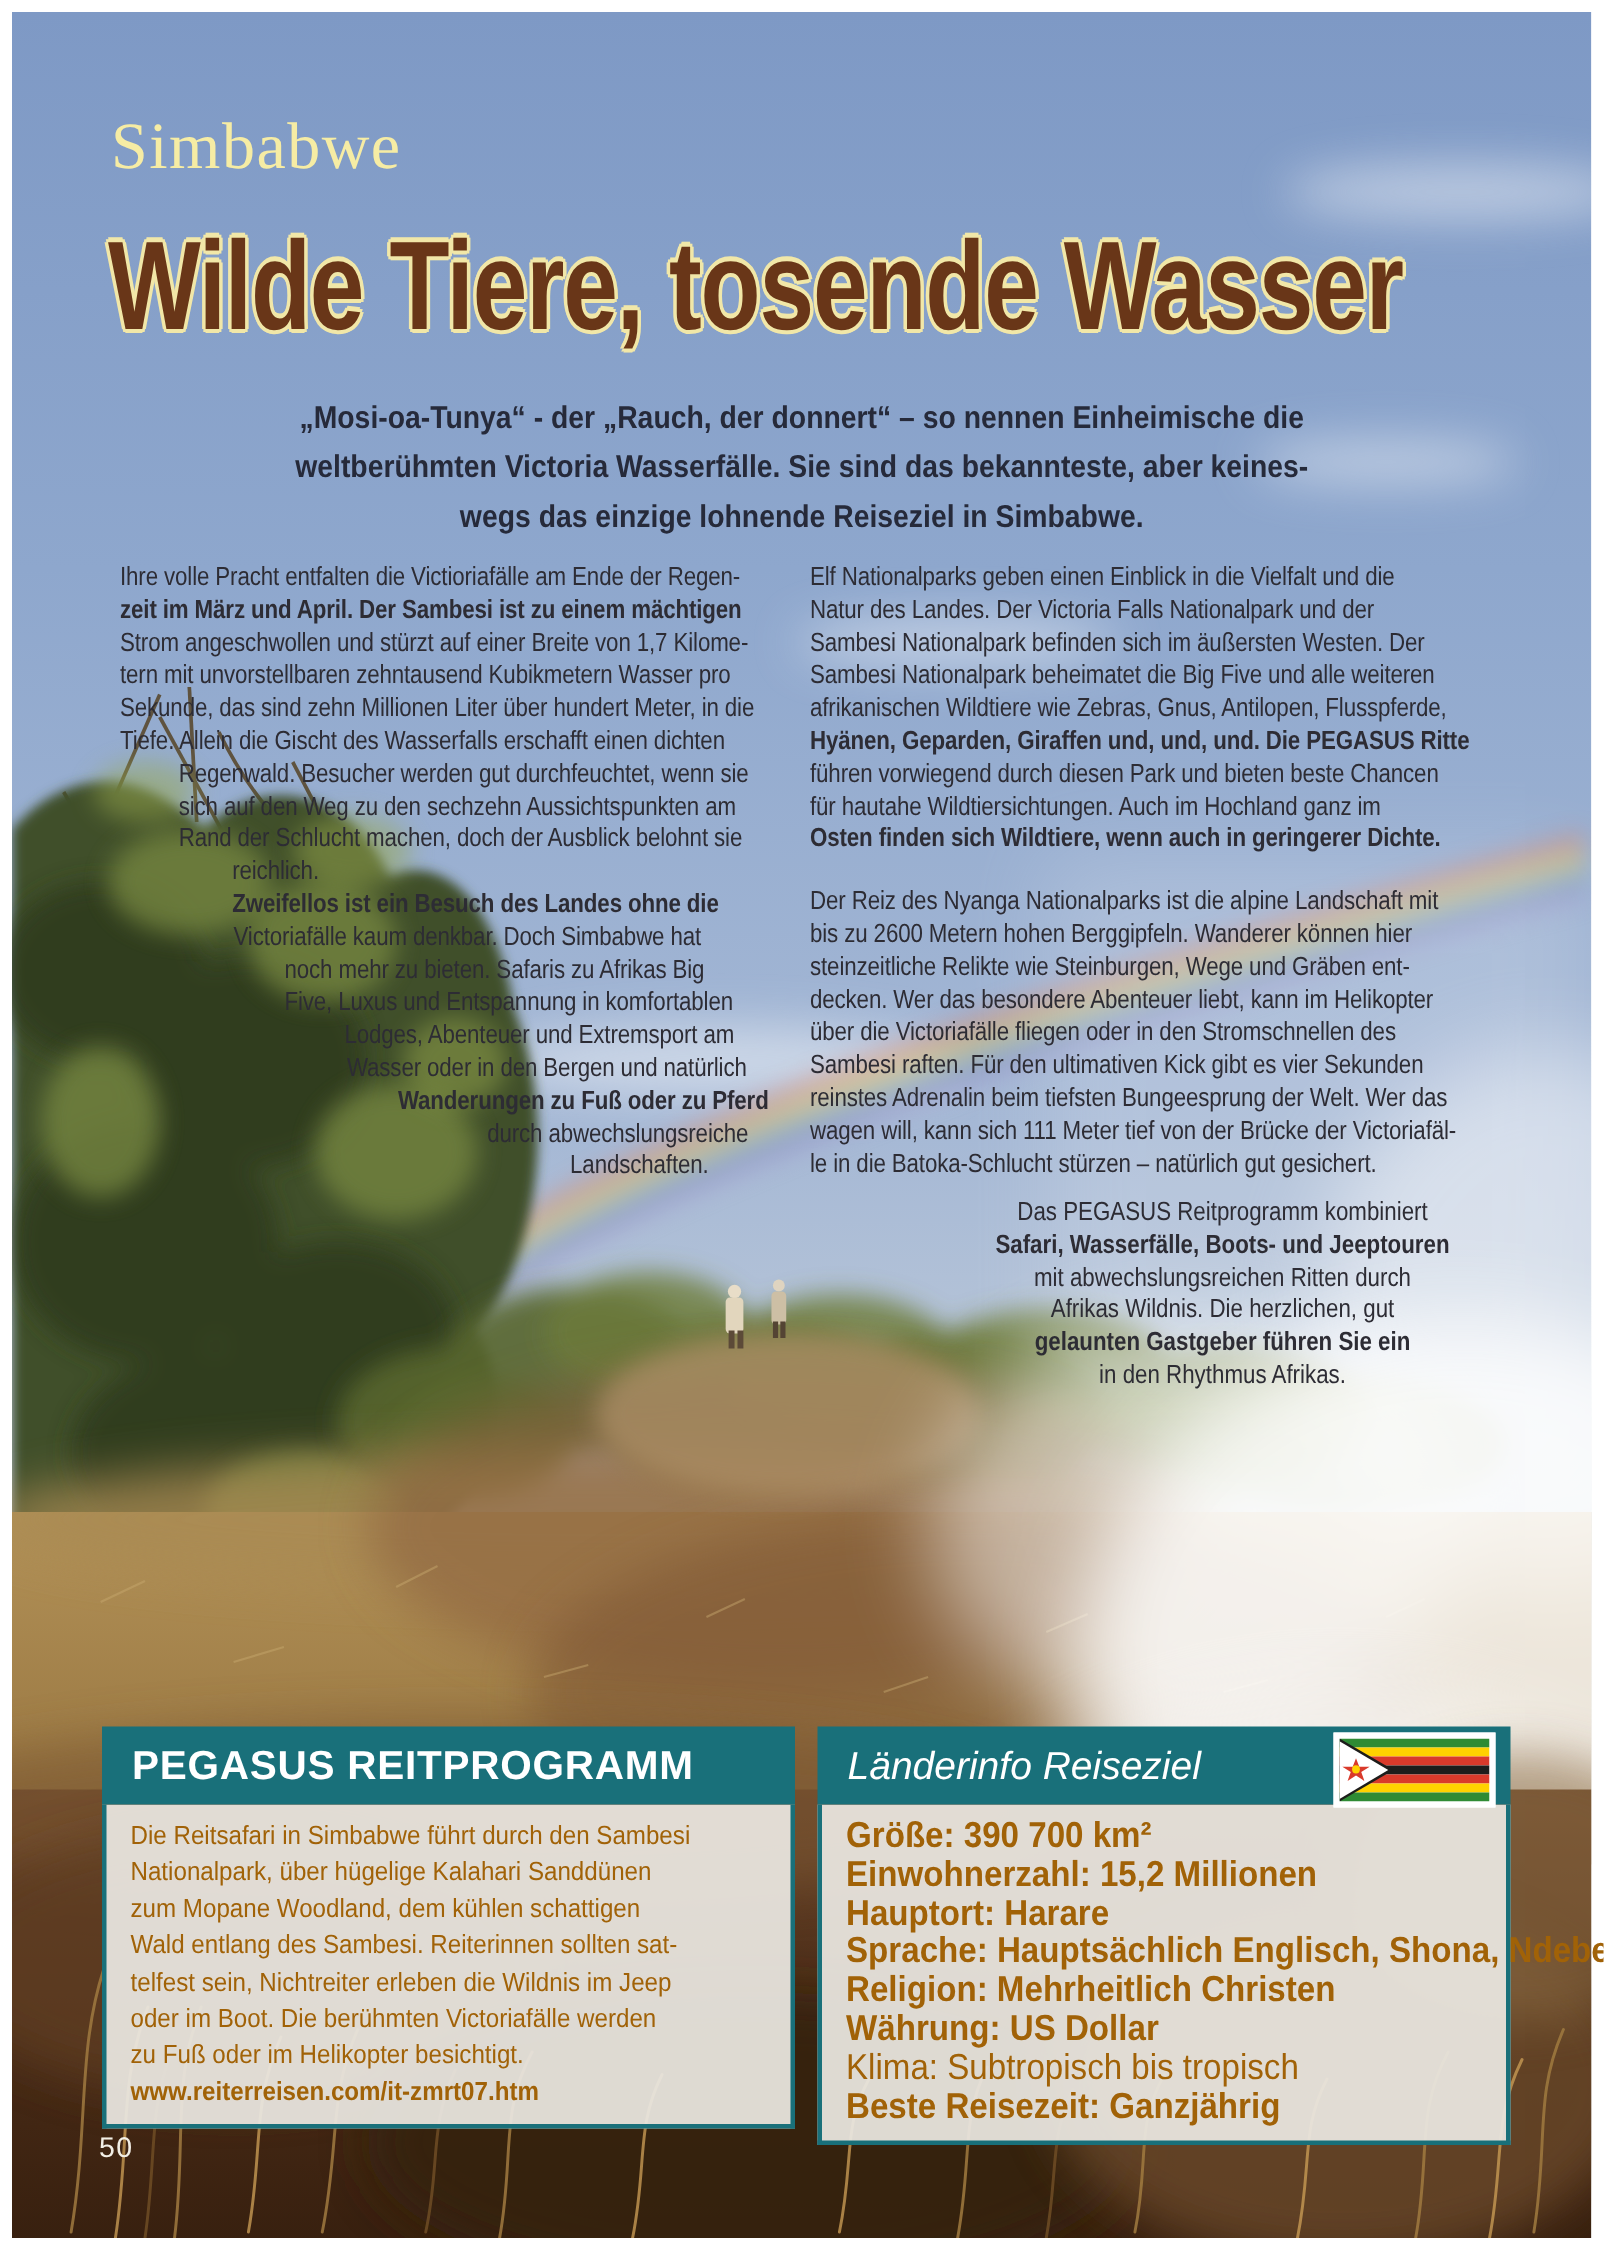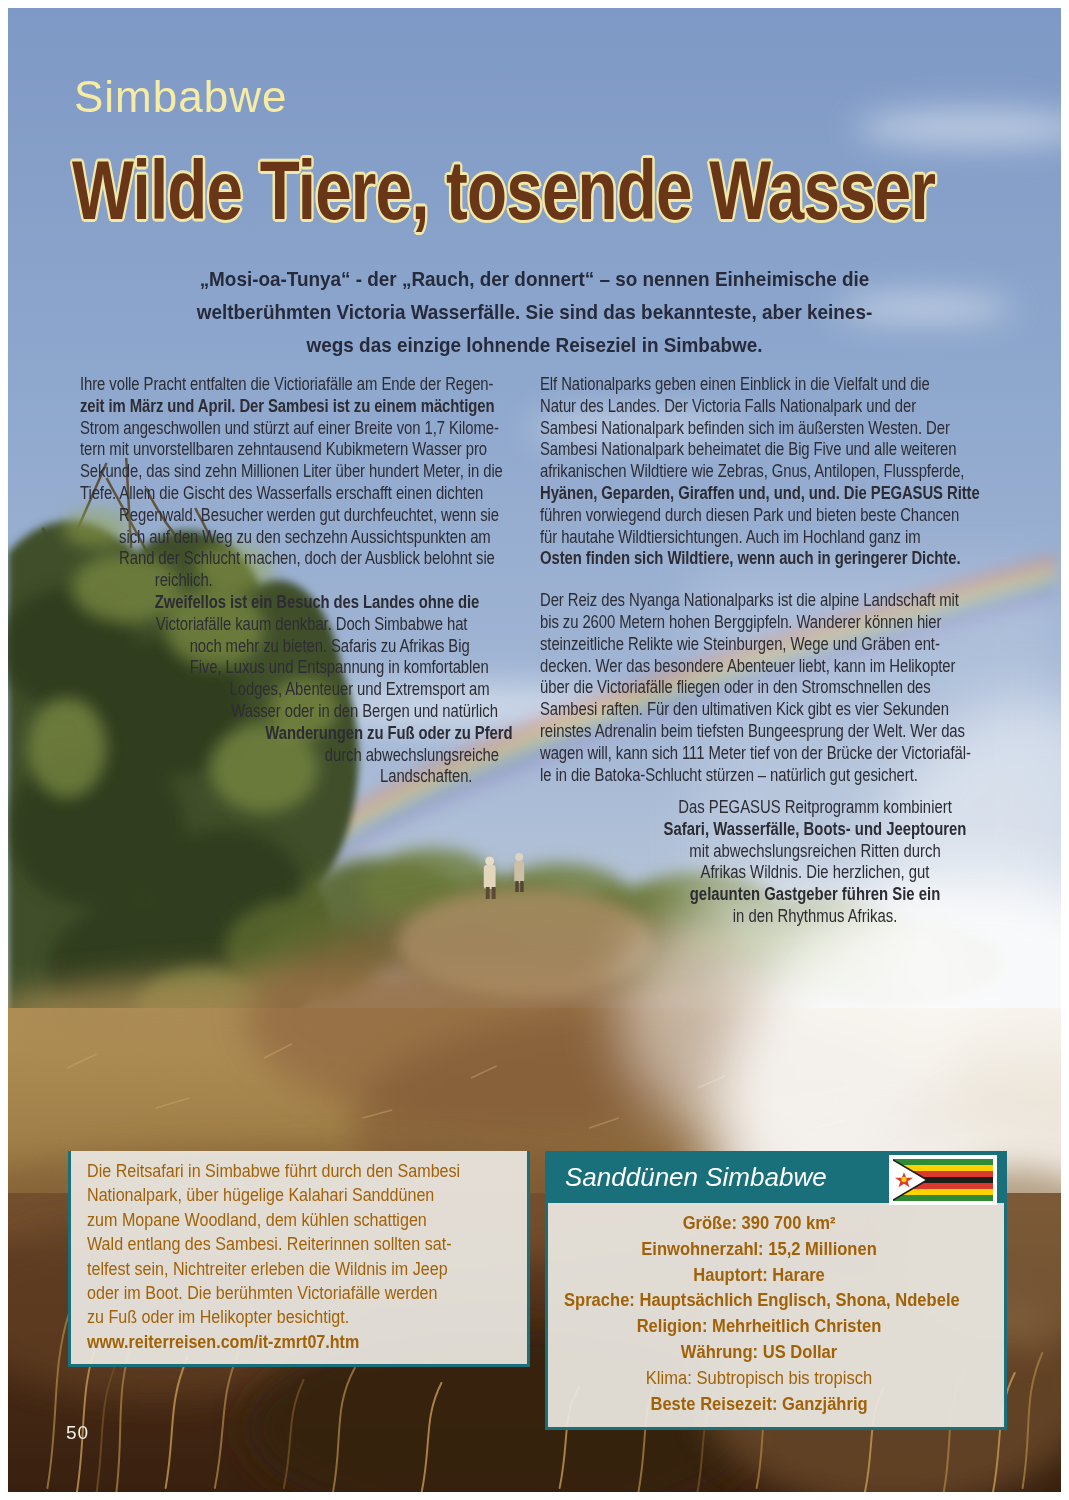--- a/index.html
+++ b/index.html
@@ -7,21 +7,21 @@
     width:1069px;height:1500px;position:relative;overflow:hidden;
     background:#ffffff;
     font-family:"Liberation Sans",sans-serif;
   }
   .photo{position:absolute;left:8px;top:8px;width:1053px;height:1484px;overflow:hidden;}
   .photo svg{display:block;width:100%;height:100%;}
 
   .kicker{
     position:absolute;left:74px;top:72px;
     font-size:44px;font-weight:400;color:#f6eca4;
-    letter-spacing:1px;white-space:nowrap;
+    letter-spacing:1px;white-space:nowrap;font-family:Liberation Serif, serif;
   }
   .title{
     position:absolute;left:72px;top:144px;margin:0;
     font-size:84px;font-weight:bold;color:#693618;
     letter-spacing:-1px;white-space:nowrap;line-height:92px;
     transform:scaleX(.78);transform-origin:0 0;
     text-shadow:
       3px 0 0 #f1e7a8,-3px 0 0 #f1e7a8,0 3px 0 #f1e7a8,0 -3px 0 #f1e7a8,
       2px 2px 0 #f1e7a8,-2px -2px 0 #f1e7a8,2px -2px 0 #f1e7a8,-2px 2px 0 #f1e7a8;
   }
@@ -56,21 +56,21 @@
     color:#ffffff;
   }
   .box-left .box-header{font-size:27px;font-weight:bold;letter-spacing:.5px;}
   .box-right .box-header{font-size:26px;font-style:italic;font-weight:400;}
   .box-body{
     background:rgba(233,230,223,.94);
     border:3px solid #19707a;border-top:none;
     padding:8px 16px 10px 16px;color:#a16207;
   }
   .box-left .box-body{font-size:17.5px;line-height:24.4px;}
-  .box-right .box-body{font-size:18px;line-height:25.8px;text-align:center;}
+  .box-right .box-body{font-size:24px;line-height:25.8px;}
   .box-body .inner{transform:scaleX(.92);transform-origin:0 0;}
   .fact{white-space:nowrap;font-weight:600;}
   .fact.normal{font-weight:400;}
   .flag{
     position:absolute;right:10px;top:4px;width:100px;height:42px;
     border:4px solid #ffffff;box-sizing:content-box;background:#fff;
   }
   .flag svg{display:block;width:100%;height:100%;}
   .pagenum{
     position:absolute;left:66px;top:1422px;
@@ -328,37 +328,40 @@
 <div class="centered-para">
   <div class="ln">Das PEGASUS Reitprogramm kombiniert</div>
   <div class="ln b">Safari, Wasserfälle, Boots- und Jeeptouren</div>
   <div class="ln">mit abwechslungsreichen Ritten durch</div>
   <div class="ln">Afrikas Wildnis. Die herzlichen, gut</div>
   <div class="ln b">gelaunten Gastgeber führen Sie ein</div>
   <div class="ln">in den Rhythmus Afrikas.</div>
 </div>
 
 <div class="info-box box-left">
+  <div class="box-header">
+    <span>PEGASUS REITPROGRAMM</span>
+  </div>
   <div class="box-body">
     <div class="inner">
       <div class="ln">Die Reitsafari in Simbabwe führt durch den Sambesi</div>
       <div class="ln">Nationalpark, über hügelige Kalahari Sanddünen</div>
       <div class="ln">zum Mopane Woodland, dem kühlen schattigen</div>
       <div class="ln">Wald entlang des Sambesi. Reiterinnen sollten sat-</div>
       <div class="ln">telfest sein, Nichtreiter erleben die Wildnis im Jeep</div>
       <div class="ln">oder im Boot. Die berühmten Victoriafälle werden</div>
       <div class="ln">zu Fuß oder im Helikopter besichtigt.</div>
       <div class="ln b">www.reiterreisen.com/it-zmrt07.htm</div>
     </div>
   </div>
 </div>
 
 <div class="info-box box-right">
   <div class="box-header">
-    <span>Sanddünen Simbabwe</span>
+    <span>Länderinfo Reiseziel</span>
     <div class="flag">
       <svg viewBox="0 0 100 48" preserveAspectRatio="none">
         <rect x="0" y="0" width="100" height="6.86" fill="#2f8b34"></rect>
         <rect x="0" y="6.86" width="100" height="6.86" fill="#ffd200"></rect>
         <rect x="0" y="13.71" width="100" height="6.86" fill="#d93a2b"></rect>
         <rect x="0" y="20.57" width="100" height="6.86" fill="#1d1d1b"></rect>
         <rect x="0" y="27.43" width="100" height="6.86" fill="#d93a2b"></rect>
         <rect x="0" y="34.29" width="100" height="6.86" fill="#ffd200"></rect>
         <rect x="0" y="41.14" width="100" height="6.86" fill="#2f8b34"></rect>
         <polygon points="0,0 36,24 0,48" fill="#1d1d1b"></polygon>

